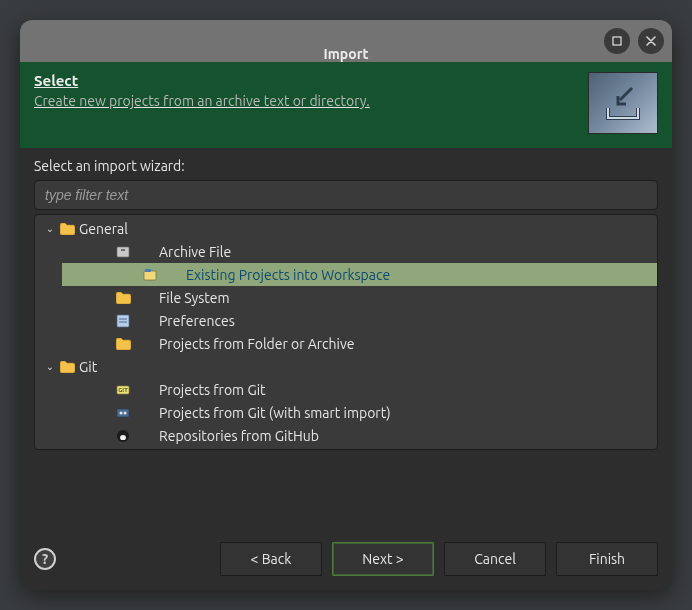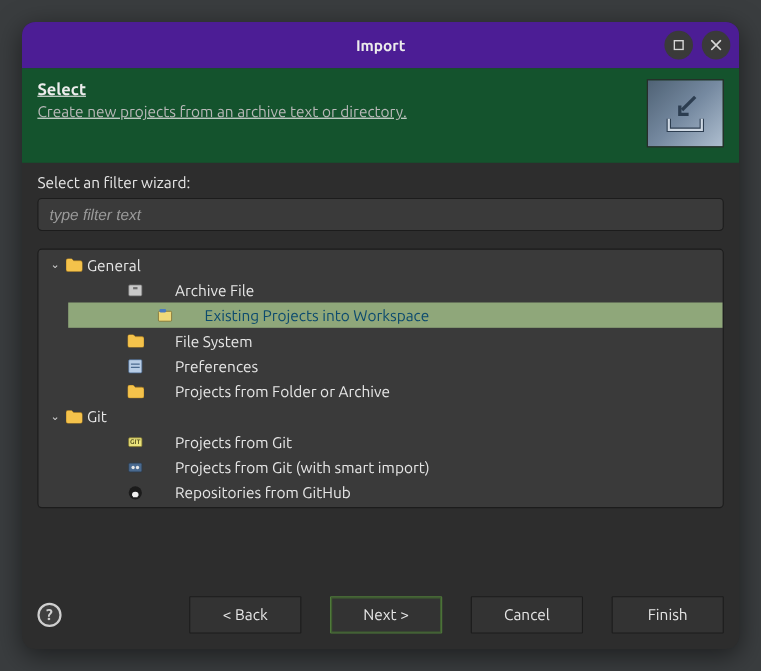--- a/index.html
+++ b/index.html
@@ -20,23 +20,23 @@
     height: 570px;
     background: #2d2d2d;
     border-radius: 12px;
     box-shadow: 0 6px 24px rgba(0,0,0,0.5);
     display: flex;
     flex-direction: column;
     overflow: hidden;
   }
   .titlebar {
     height: 42px;
-    background: #4c1d95;
-    display: flex;
-    align-items: center;
+    background: #737373;
+    display: flex;
+    align-items: flex-end;
     justify-content: center;
     position: relative;
   }
   .titlebar-title {
     font-weight: 600;
     font-size: 14px;
     color: #ececec;
   }
   .titlebar-controls {
     position: absolute;
@@ -102,21 +102,21 @@
     width: 100%;
     height: 30px;
     background: #3a3a3a;
     border: 1px solid #1c1c1c;
     border-radius: 4px;
     color: #fef9c3;
     padding: 0 10px;
     font-size: 14px;
     font-style: italic;
     outline: none;
-    margin-bottom: 16px;
+    margin-bottom: 4px;
   }
   .filter::placeholder { color:#9a9a9a; font-style: italic; }
   .tree {
     flex: 1;
     background: #3a3a3a;
     border: 1px solid #1c1c1c;
     border-radius: 4px;
     overflow-y: auto;
     padding: 2px 0;
     max-height: 236px;
@@ -173,21 +173,21 @@
   }
   .footer .spacer { flex: 1; }
   .btn {
     width: 102px;
     height: 34px;
     background: #333333;
     border: 1px solid #1c1c1c;
     border-radius: 1px;
     color: #e6e6e6;
     font-size: 14px;
-    margin-left: 26px;
+    margin-left: 10px;
     cursor: pointer;
     display: inline-flex;
     align-items: center;
     justify-content: center;
   }
   .btn.default {
     border: 1px solid #4f7a3a;
     box-shadow: 0 0 0 1px #3f5f30 inset;
   }
 </style>
@@ -221,21 +221,21 @@
       <svg width="42" height="42" viewBox="0 0 42 42">
         <path d="M6 26 v10 h30 v-10" fill="none" stroke="#2c3d50" stroke-width="4"></path>
         <path d="M6 26 v10 h30 v-10" fill="none" stroke="#cfd9e4" stroke-width="2"></path>
         <path d="M30 6 L18 18" stroke="#2c3d50" stroke-width="3"></path>
         <path d="M16 14 L16 22 L24 22" fill="none" stroke="#2c3d50" stroke-width="3"></path>
       </svg>
     </div>
   </div>
 
   <div class="body">
-    <div class="prompt">Select an filter wizard:</div>
+    <div class="prompt">Select an import wizard:</div>
     <input class="filter" type="text" placeholder="type filter text" style="">
 
     <div class="tree">
 
       <div class="tree-row">
         <span class="chev">⌄</span>
         <span class="icon">
           <svg width="15" height="12" viewBox="0 0 15 12">
               <path d="M0 2 Q0 0 2 0 h3 l2 2 h6 q2 0 2 2 v6 q0 2 -2 2 H2 q-2 0 -2 -2 Z" fill="#f4c24b" stroke="#a87a1e" stroke-width="0.6"></path>
             </svg>

